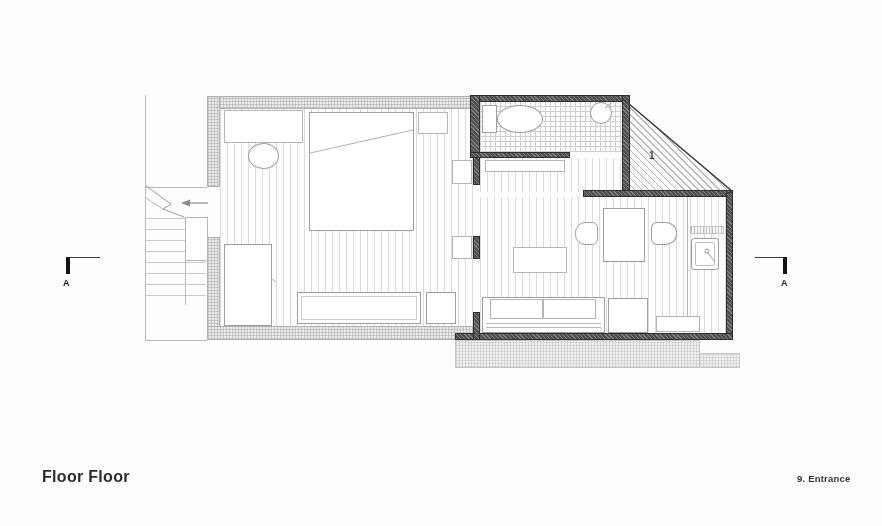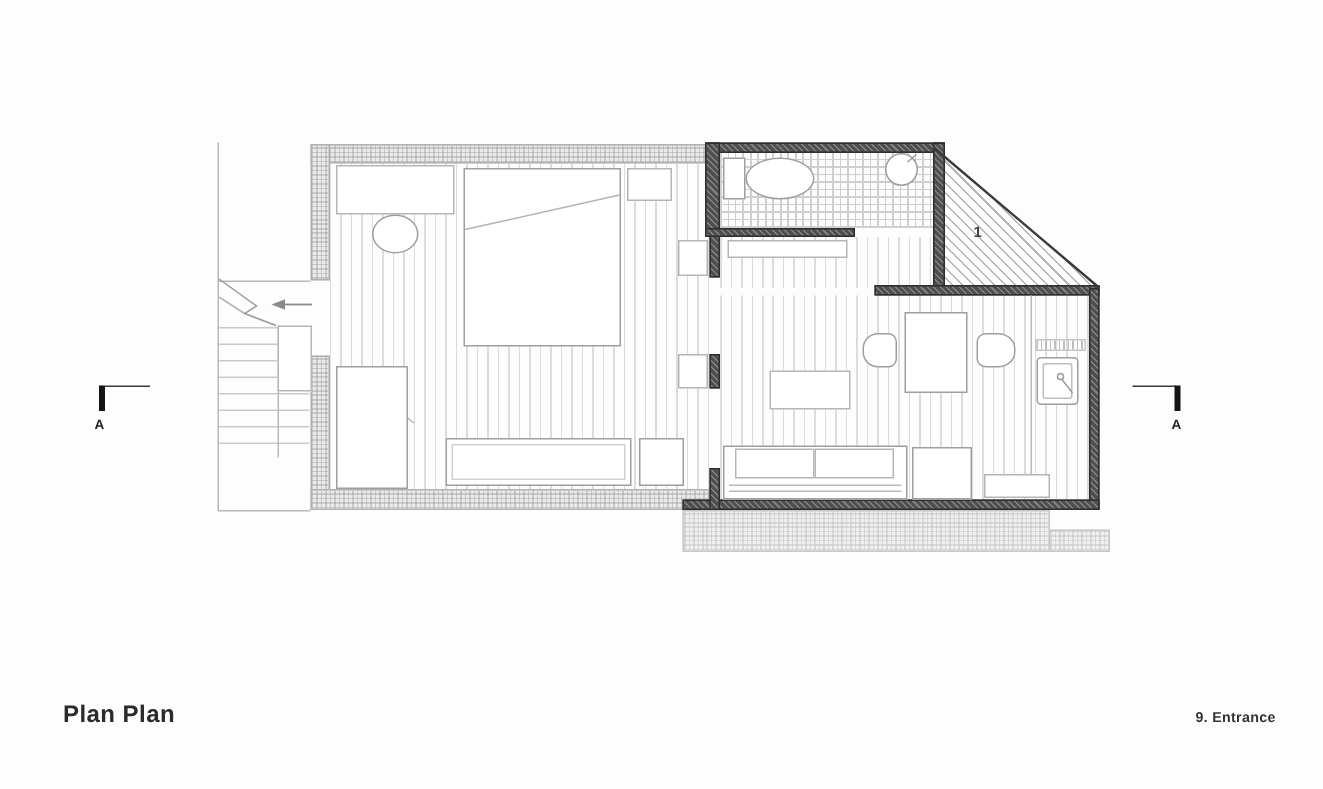--- a/index.html
+++ b/index.html
@@ -179,16 +179,16 @@
     <line x1="622" y1="98" x2="733" y2="192" stroke="#3a3a3a" stroke-width="1.6"></line>
 
     <circle cx="707" cy="251" r="2" fill="none" stroke="#9a9a9a" stroke-width="1"></circle>
     <line x1="708" y1="253" x2="715" y2="262" stroke="#9a9a9a" stroke-width="1"></line>
 
     <line x1="605" y1="108" x2="611" y2="103" stroke="#9a9a9a" stroke-width="1"></line>
 
     <line x1="271" y1="278" x2="276" y2="282" stroke="#b5b5b5" stroke-width="1"></line>
   </svg>
 
-  <div class="abs title" style="left:42px;top:468px;">Plan Plan</div>
+  <div class="abs title" style="left:42px;top:468px;">Floor Floor</div>
   <div class="abs legend" style="left:797px;top:473px;">9. Entrance</div>
 
 </div>
 
 </body></html>

